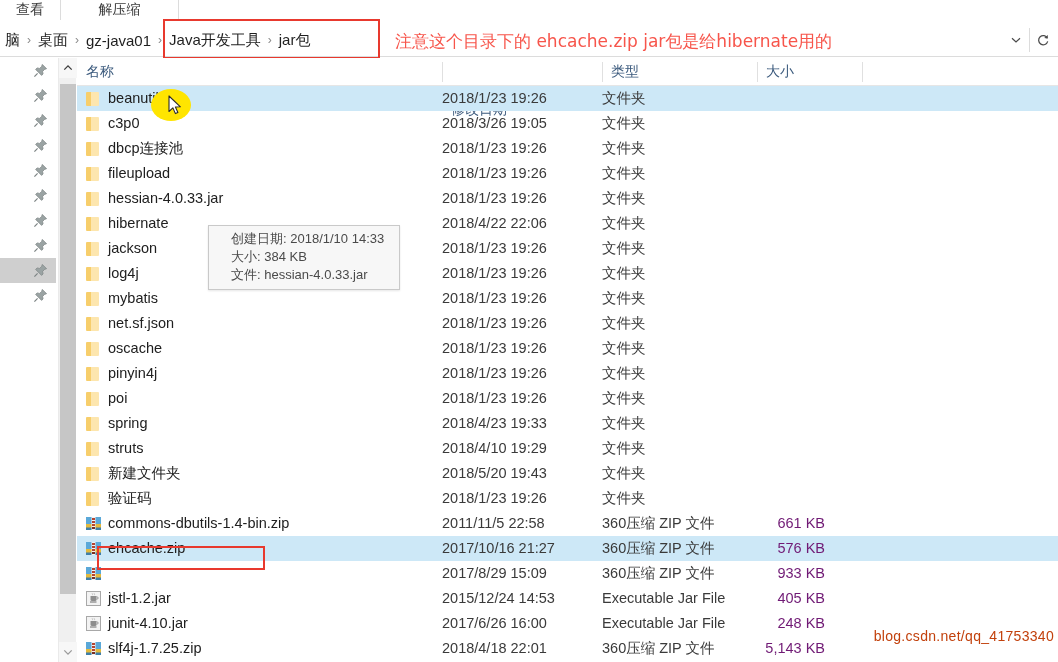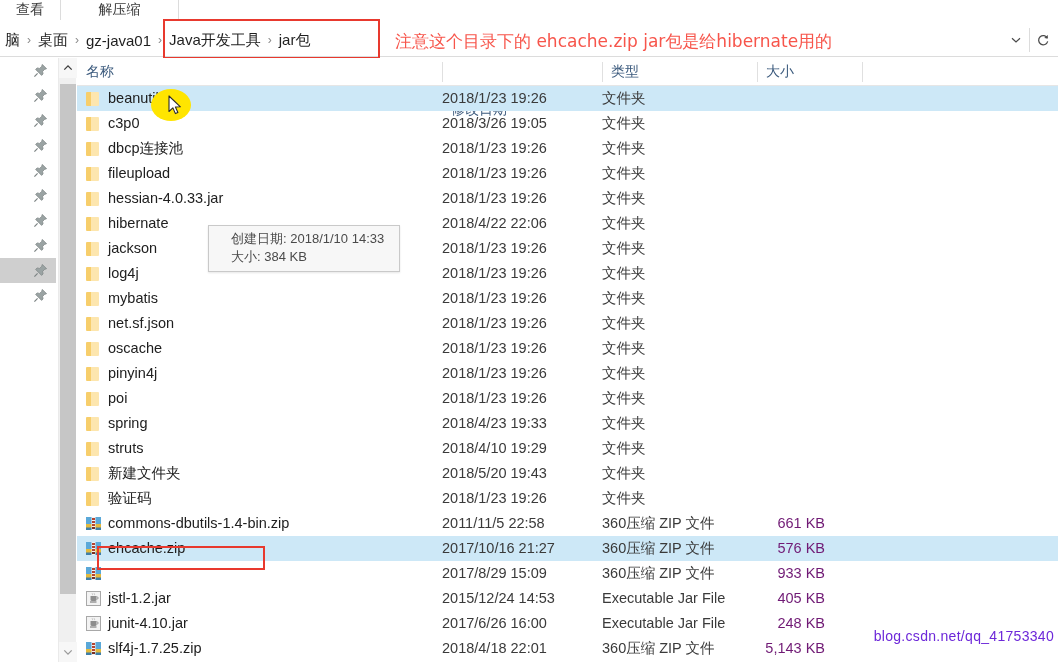--- a/index.html
+++ b/index.html
@@ -148,21 +148,21 @@
 
   
   .redbox-file {
     position:absolute; left:97px; top:546px; width:168px; height:24px;
     border:2px solid #e8392e; pointer-events:none;
   }
 
   
   .watermark {
     position:absolute; right:4px; bottom:18px;
-    font-size:14px; color:#6d28d9; letter-spacing:0.3px;
+    font-size:14px; color:#c2410c; letter-spacing:0.3px;
     white-space:nowrap;
   }
 </style>
 </head>
 <body>
 
 <div id="root">
 
   <div class="ribbon">
     <div class="ribbon-tab t1">查看</div>
@@ -498,20 +498,21 @@
           <span class="cell-date">2018/4/18 22:01</span>
           <span class="cell-type">360压缩 ZIP 文件</span>
           <span class="cell-size">5,143 KB</span>
         </div>
       </div>
   </div>
 
   <div class="tooltip">
     <div>创建日期: 2018/1/10 14:33</div>
     <div>大小: 384 KB</div>
+    <div>文件: hessian-4.0.33.jar</div>
   </div>
 
   <div class="clickblob"></div>
   <div class="cursor">
     <svg width="16" height="22" viewBox="0 0 16 22">
       <path d="M1 1 L1 16.5 L4.9 12.9 L7.4 18.6 L9.9 17.5 L7.4 12 L12.4 11.8 Z" fill="#ffffff" stroke="#2b2b2b" stroke-width="1.1" stroke-linejoin="round"></path>
     </svg>
   </div>
 
   <div class="redbox-file"></div>

